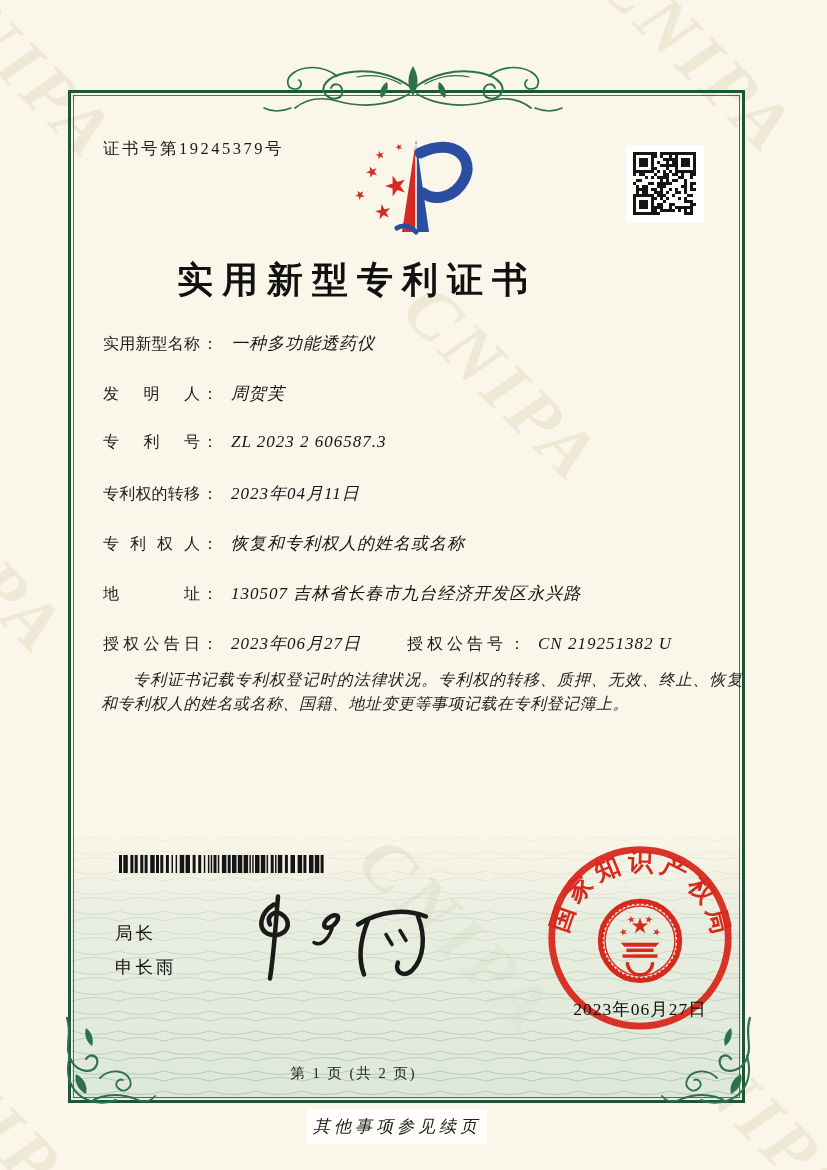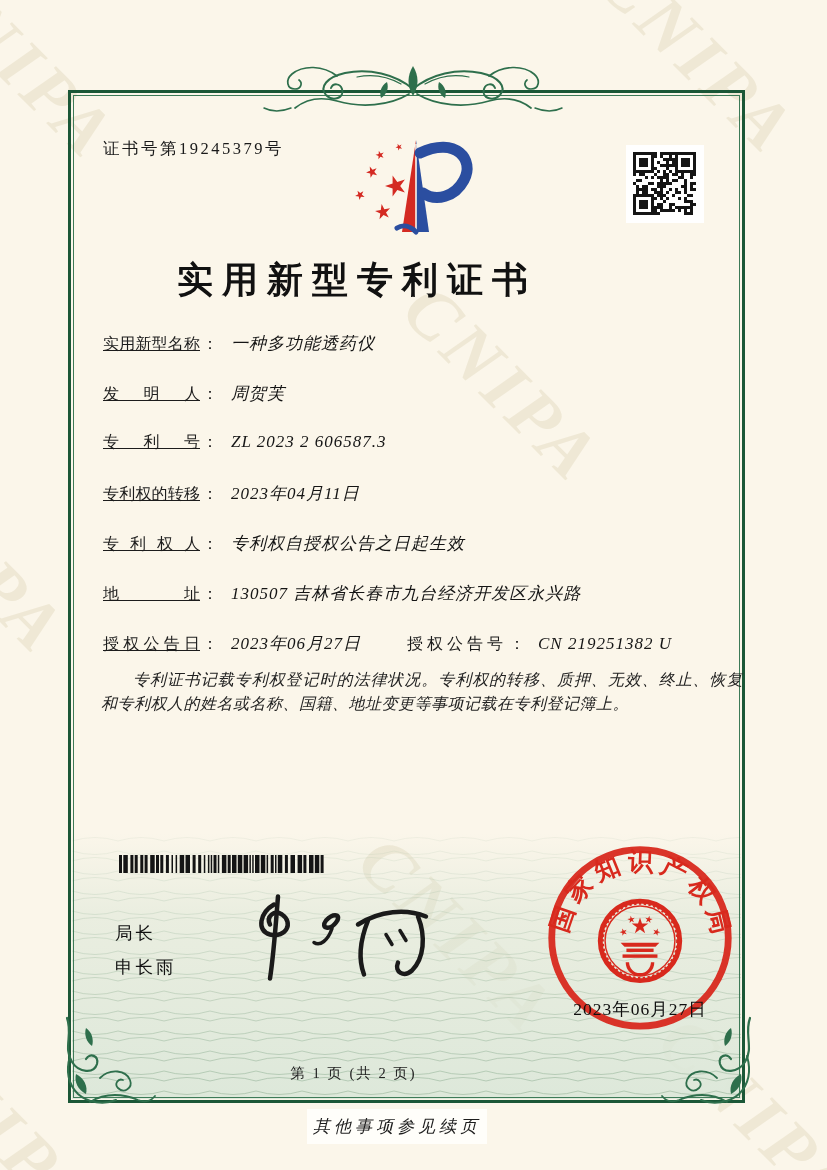--- a/index.html
+++ b/index.html
@@ -39,21 +39,21 @@
   .qr-box svg{position:absolute;left:7px;top:7px;}
   .logo{position:absolute;left:350px;top:136px;width:130px;height:102px;}
   .title{
     position:absolute;left:68px;top:256px;width:578px;text-align:center;
     font-size:36px;font-weight:bold;letter-spacing:9px;color:#111;
   }
   .fields{position:absolute;left:103px;top:332px;width:640px;}
   .frow{display:flex;align-items:baseline;height:23px;margin-bottom:27px;font-size:17px;}
   .flabel{
     display:inline-block;width:97px;font-size:16px;
-    text-align:justify;text-align-last:justify;color:#1c1c1c;text-decoration:underline;
+    text-align:justify;text-align-last:justify;color:#1c1c1c;
   }
   .fcolon{display:inline-block;margin-left:2px;font-size:16px;}
   .fvalue{margin-left:13px;letter-spacing:1px;color:#151515;font-style:italic;}
   .grant-group{display:flex;align-items:baseline;margin-left:46px;}
   .glabel{font-size:16px;letter-spacing:4px;}
   .paras{
     position:absolute;left:101px;top:668px;width:642px;
     font-style:italic;font-size:16px;line-height:23.5px;color:#222;
     text-align:justify;
   }
@@ -447,21 +447,21 @@
         <span class="fvalue">ZL 2023 2 606587.3</span>
     </div>
     <div class="frow">
       <span class="flabel">专利权的转移</span>
         <span class="fcolon">：</span>
         <span class="fvalue">2023年04月11日</span>
     </div>
     <div class="frow">
       <span class="flabel">专利权人</span>
         <span class="fcolon">：</span>
-        <span class="fvalue">专利权自授权公告之日起生效</span>
+        <span class="fvalue">恢复和专利权人的姓名或名称</span>
     </div>
     <div class="frow">
       <span class="flabel">地址</span>
         <span class="fcolon">：</span>
         <span class="fvalue">130507 吉林省长春市九台经济开发区永兴路</span>
     </div>
     <div class="frow">
       <span class="flabel">授权公告日</span>
         <span class="fcolon">：</span>
         <span class="fvalue">2023年06月27日</span>

